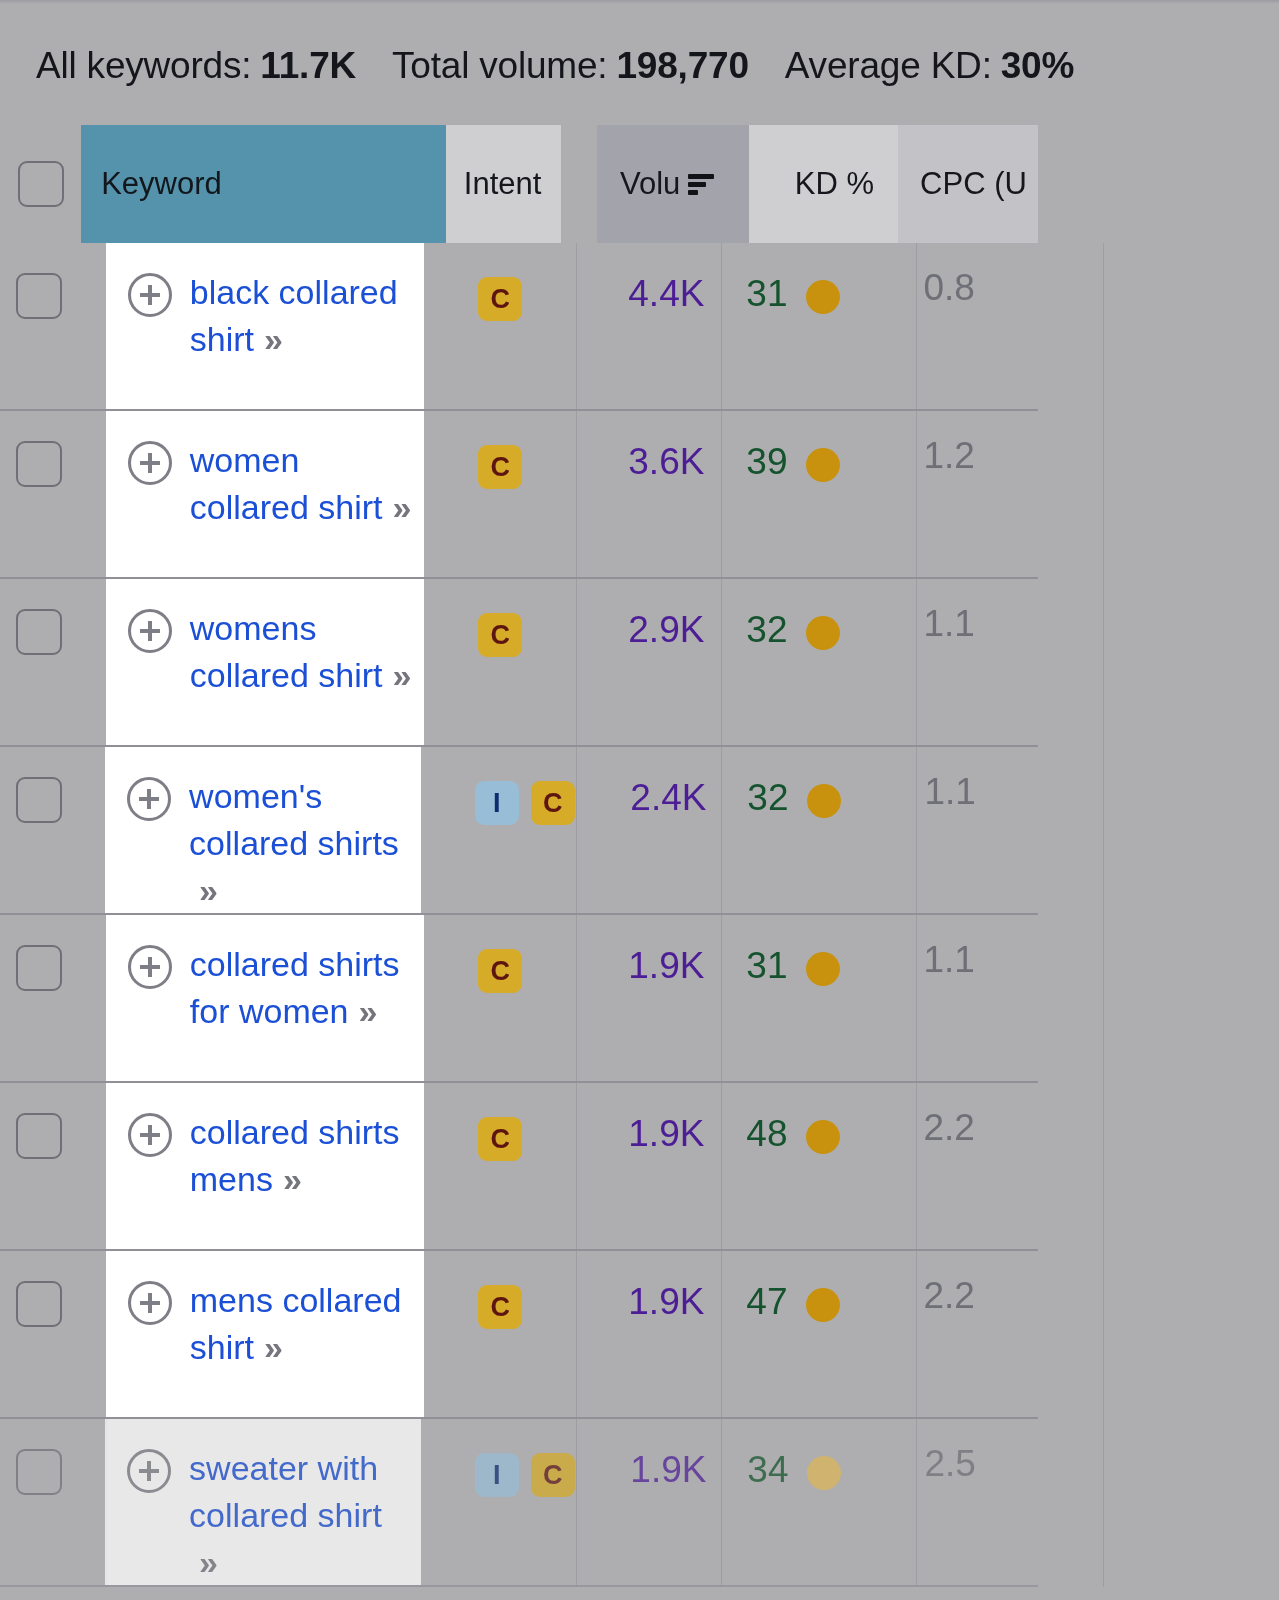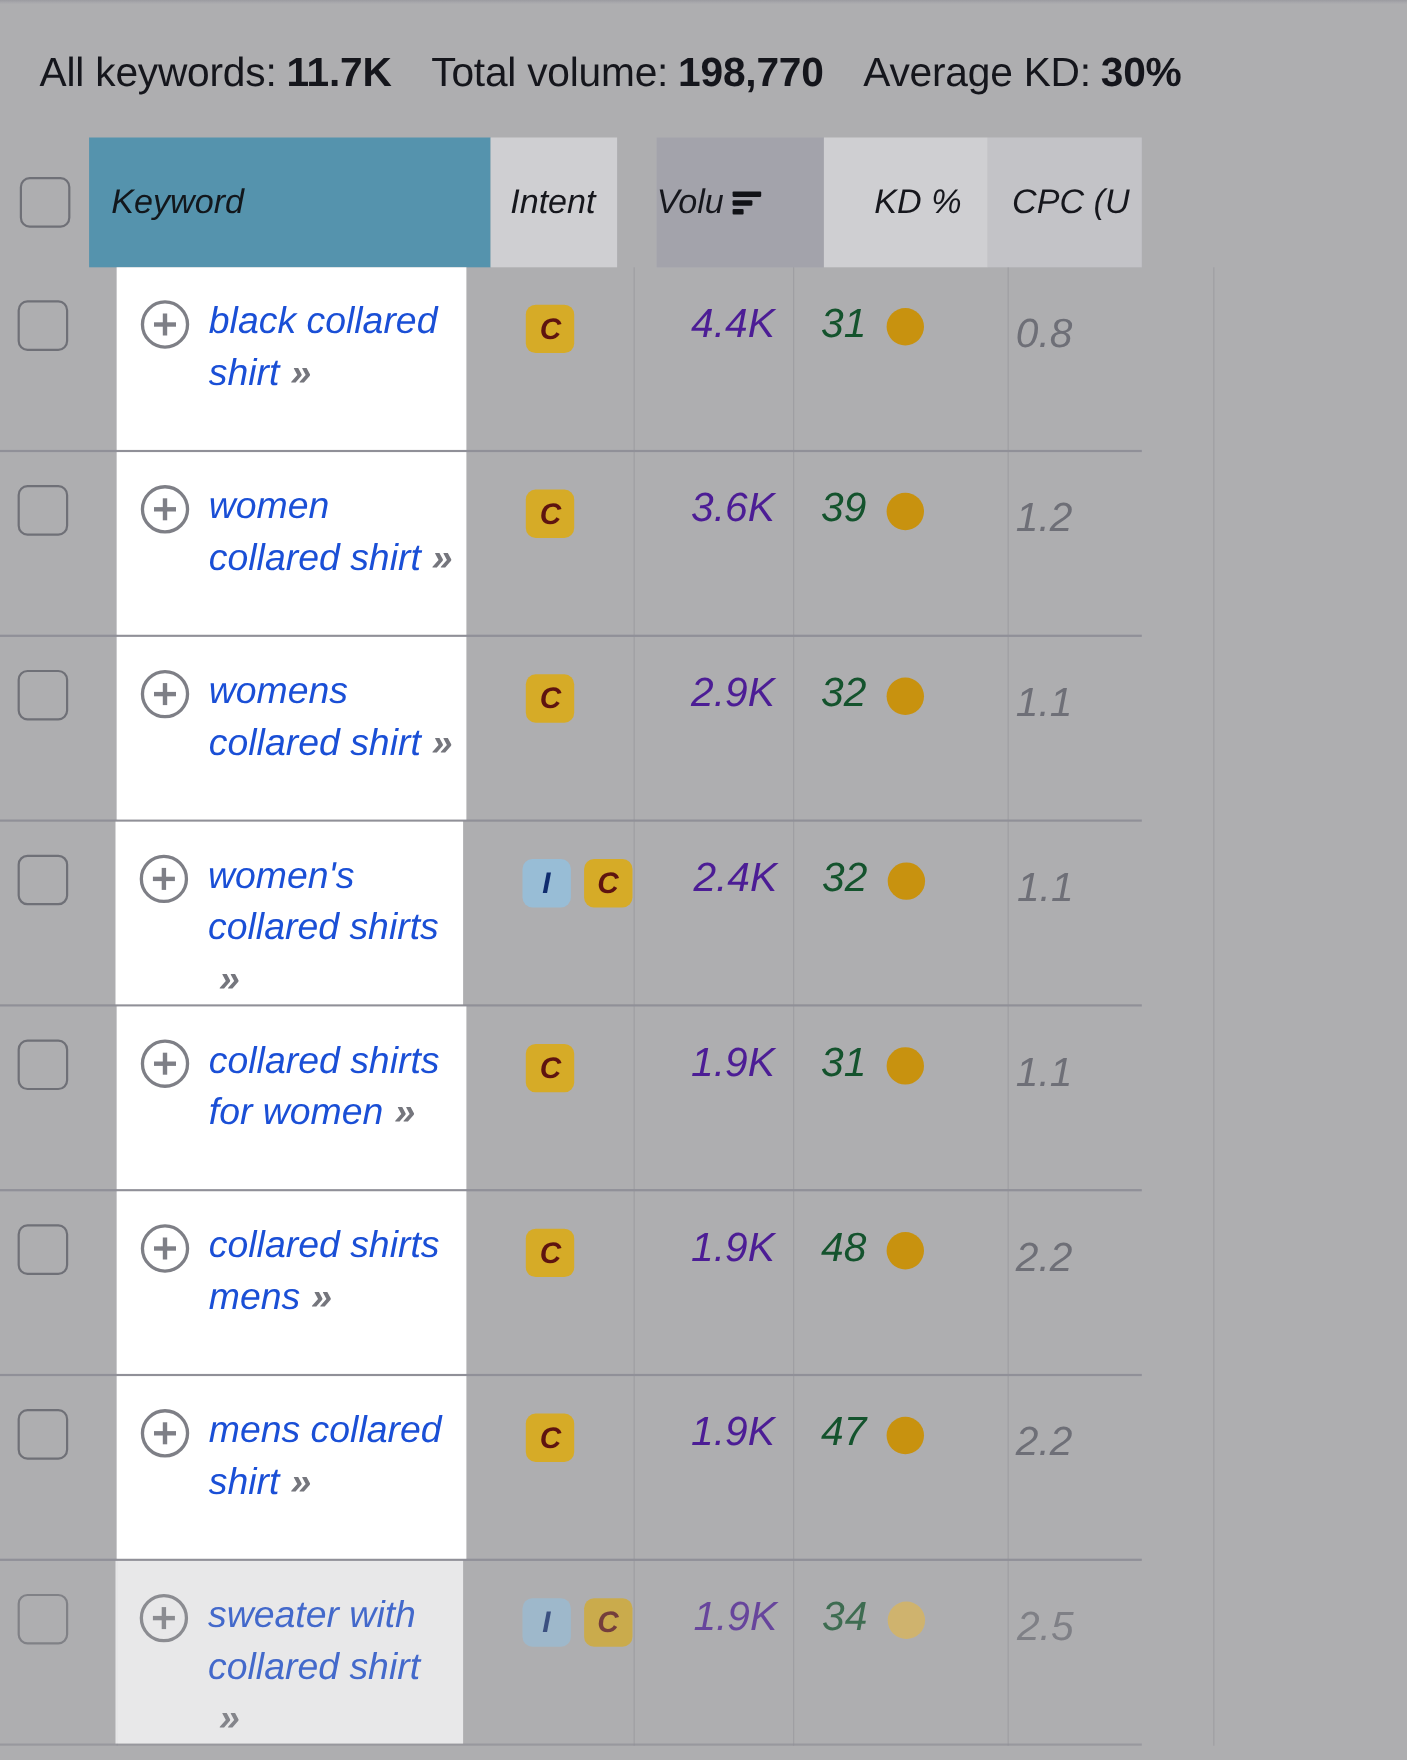--- a/index.html
+++ b/index.html
@@ -52,42 +52,41 @@
   .summary .stat + .stat { margin-left: 36px; }
   .summary .lbl { font-weight: 400; }
   .summary .val { font-weight: 700; margin-left: 9px; }
 
   
   .table {
     position: absolute;
     top: 125px;
     left: 0;
     width: 1038px;
-    font-style: italic;
   }
 
   
   .thead {
     position: relative;
     height: 118px;
     display: flex;
     align-items: stretch;
   }
   .thead .cell {
     display: flex;
     align-items: center;
     box-sizing: border-box;
     font-size: 31px;
     color: #16171d;
     font-weight: 400;
   }
   .th-check   { width: 106px; justify-content: center; background: #aeaeb0; }
   .th-keyword { width: 470px; background: #5593ad; padding-left: 20px; }
   .th-intent  { width: 145px; background: #cfcfd2; justify-content: flex-start; padding-left: 18px; }
-  .th-volume  { width: 195px; background: #a3a3ab; justify-content: flex-start; padding-right: 12px; gap: 8px; margin-left: 36px; }
+  .th-volume  { width: 195px; background: #a3a3ab; justify-content: center; padding-right: 12px; gap: 8px; margin-left: 36px; }
   .th-kd      { width: 187px; background: #cfcfd2; justify-content: flex-end; padding-right: 24px; }
   .th-cpc     { width: 176px; background: #c3c3c7; justify-content: flex-start; padding-left: 22px; }
 
   .th-keyword .lab { color: #12171c; }
 
   
   .sort-icon {
     display: inline-block;
     width: 26px;
     height: 22px;
@@ -227,21 +226,21 @@
     height: 34px;
     border-radius: 50%;
     margin-top: 7px;
     flex: 0 0 auto;
   }
   .c-cpc {
     width: 176px;
     display: flex;
     align-items: flex-start;
     justify-content: flex-start;
-    padding-top: 39px;
+    padding-top: 24px;
     padding-left: 20px;
     box-sizing: border-box;
     font-size: 37px;
     color: #6e6f77;
     margin-left: 42px;
   }
 
   
   .vline {
     position: absolute;

